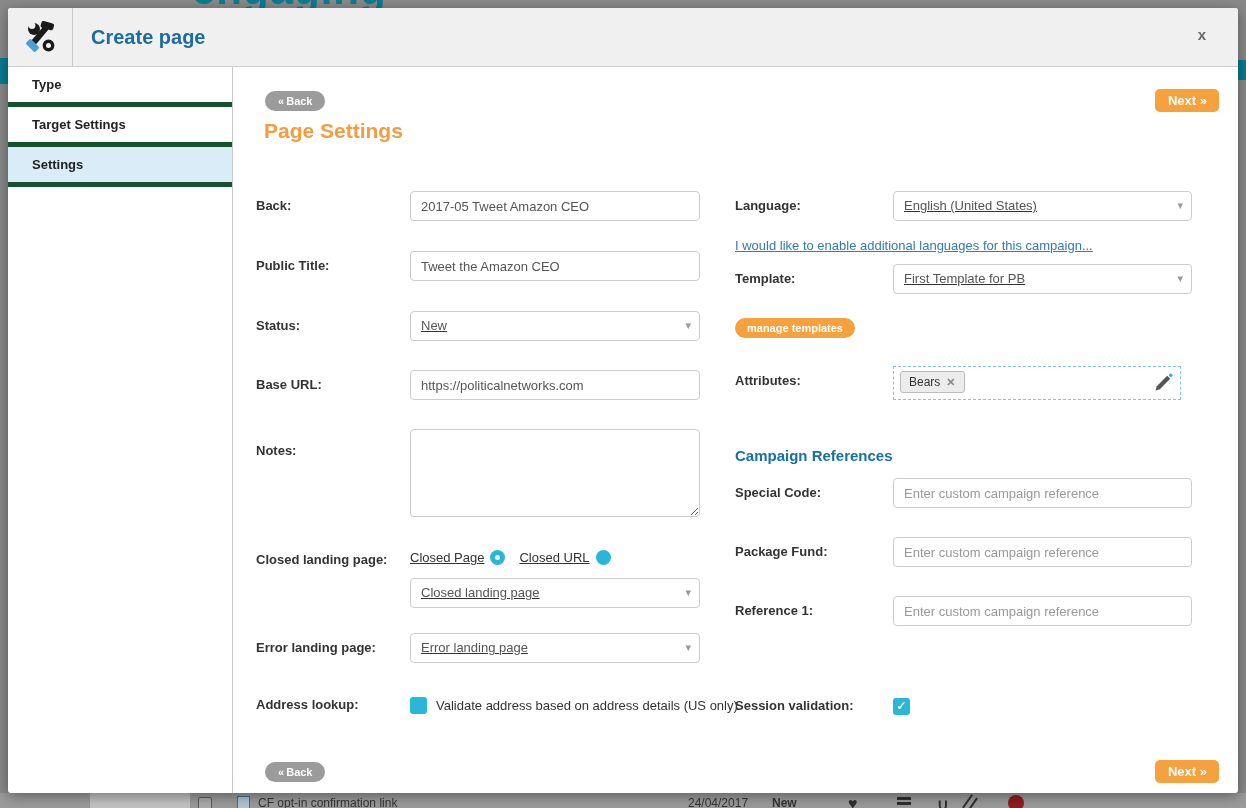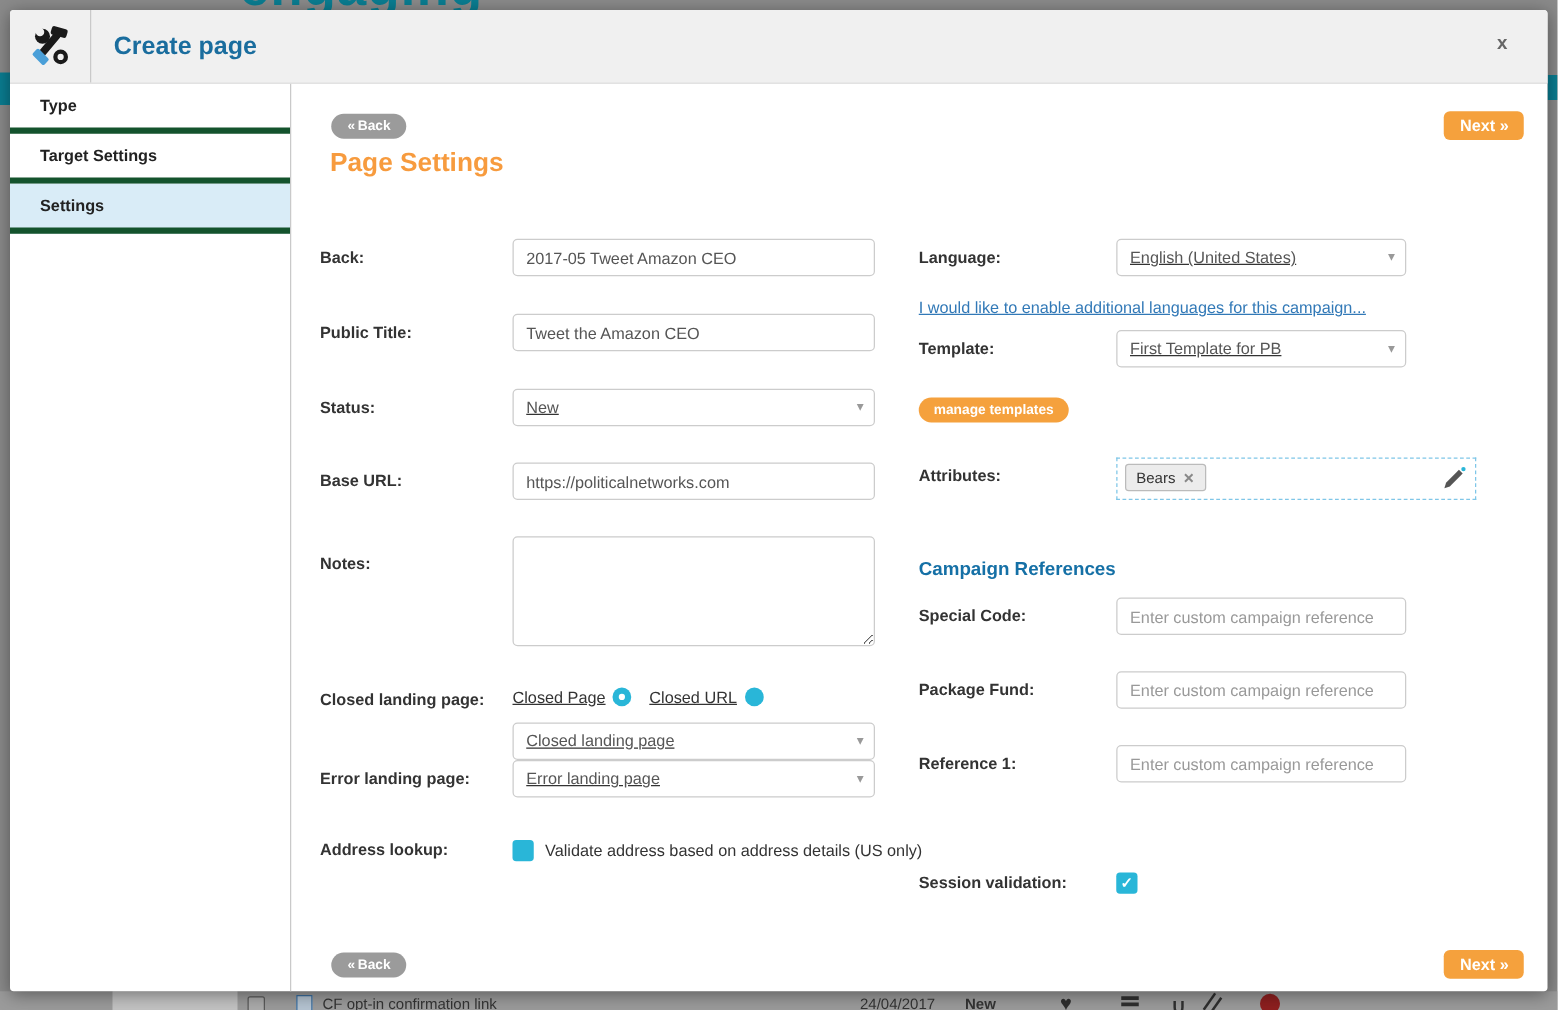--- a/index.html
+++ b/index.html
@@ -63,21 +63,21 @@
   .back-bottom{position:absolute;left:32px;top:695px;}
   .next-bottom{position:absolute;right:19px;top:693px;}
   .page-heading{position:absolute;left:31px;top:52px;color:#f79b3e;font-size:21px;font-weight:bold;}
   
   .col-left{position:absolute;left:23px;top:124px;width:480px;}
   .col-right{position:absolute;left:502px;top:124px;width:470px;}
   .frow{display:flex;align-items:flex-start;}
   .flabel{flex:0 0 154px;font-weight:bold;padding-top:7px;color:#333;}
   .col-right .flabel{flex:0 0 158px;}
   .fctrl{width:290px;text-decoration:underline;}
-  .col-right .fctrl{width:232px;}
+  .col-right .fctrl{width:299px;}
   .tinput{
     box-sizing:border-box;width:100%;height:30px;border:1px solid #ccc;border-radius:4px;
     padding:0 10px;font-size:13px;color:#555;font-family:inherit;background:#fff;
   }
   .tinput::placeholder{color:#999;}
   .fselect{
     box-sizing:border-box;width:100%;height:30px;border:1px solid #ccc;border-radius:4px;
     padding:6px 22px 0 10px;color:#555;background:#fff;cursor:pointer;position:relative;
   }
   .fselect .arrow{position:absolute;right:8px;top:7px;color:#999;font-size:11px;}
@@ -184,21 +184,21 @@
         </div>
         <div class="frow">
           <div class="flabel">Closed landing page:</div>
           <div class="fctrl">
             <div class="radio-line">
               <span>Closed Page</span>
               <span class="radio-dot sel"></span>
               <span>Closed URL</span>
               <span class="radio-dot"></span>
             </div>
-            <div class="fselect" style="">
+            <div class="fselect" style="margin-bottom:25px;">
               <span>Closed landing page</span>
               <span class="arrow">▾</span>
             </div>
           </div>
         </div>
         <div class="frow" style="margin-bottom:30px;">
           <div class="flabel">Error landing page:</div>
           <div class="fctrl">
             <div class="fselect">
               <span>Error landing page</span>

